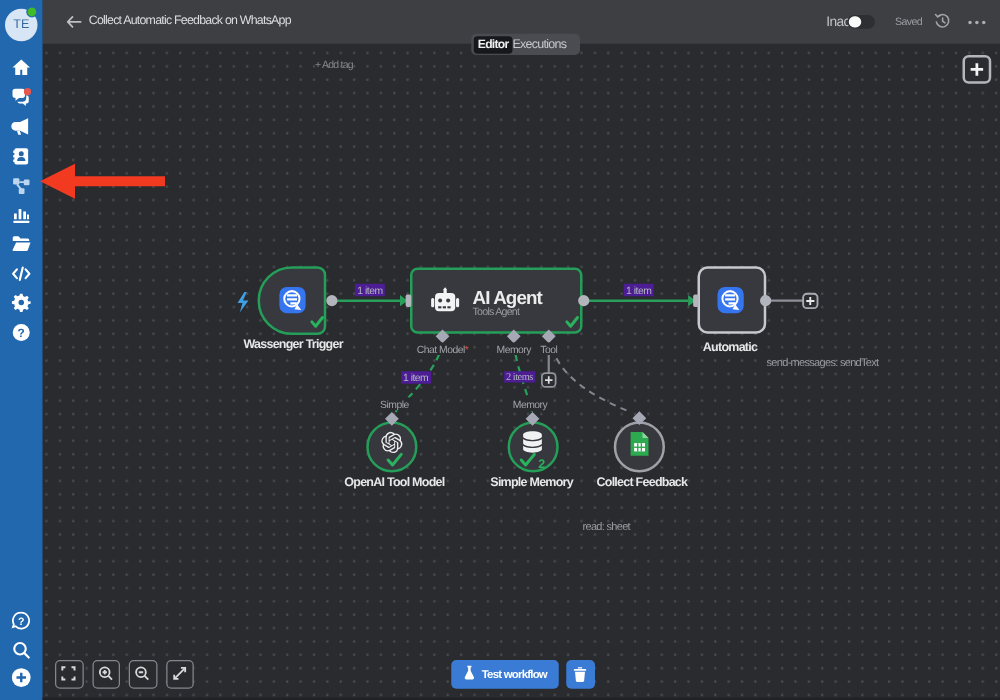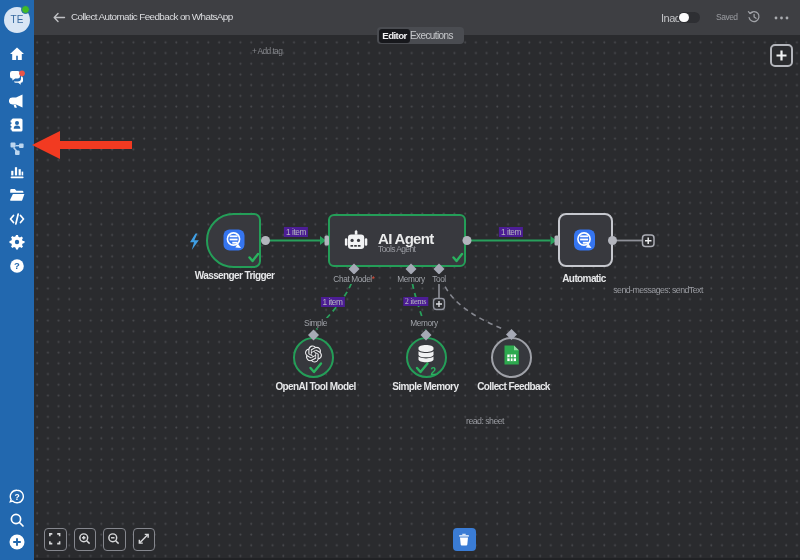--- a/index.html
+++ b/index.html
@@ -218,20 +218,23 @@
         </svg>
     </div>
     <div class="zbtn" style="left:98.5px;">
       <svg width="19.5" height="19.5" viewBox="0 0 20 20">
           <g stroke="#d8d9db" stroke-width="1.5" fill="none">
         <line x1="6" y1="14" x2="14" y2="6"></line>
             <path d="M11 5.5 h3.5 v3.5 M9 14.5 h-3.5 v-3.5" fill="none"></path>
           </g>
         </svg>
     </div>
+    <div id="testbtn"><svg width="11" height="12" viewBox="0 0 12 13" style="vertical-align:-2px; margin-right:4px;">
+          <path d="M4.2 0.6 h3.6 v1.3 h-0.7 v3 l2.8 5.6 a1.5 1.5 0 0 1 -1.35 2.2 h-5.1 a1.5 1.5 0 0 1 -1.35 -2.2 l2.8 -5.6 v-3 h-0.7 Z" fill="#fff"></path>
+        </svg>Test workflow</div>
     <div id="trashbtn"><svg width="12" height="13" viewBox="0 0 12 13" style="margin:5px 0 0 5.3px;">
           <g fill="#fff">
             <rect x="1" y="2.2" width="10" height="1.4" rx="0.7"></rect>
             <path d="M4.3 0.8 h3.4 v1 h-3.4 Z"></path>
             <path d="M2 4.4 h8 l-0.7 7.2 a1 1 0 0 1 -1 0.9 h-4.6 a1 1 0 0 1 -1 -0.9 Z"></path>
           </g>
         </svg></div>
     <div id="plusbtn"><svg width="19" height="19" viewBox="0 0 19 19">
           <path d="M9.5 4.5 v10 M4.5 9.5 h10" stroke="#f2f3f4" stroke-width="2.2"></path>
         </svg></div>

